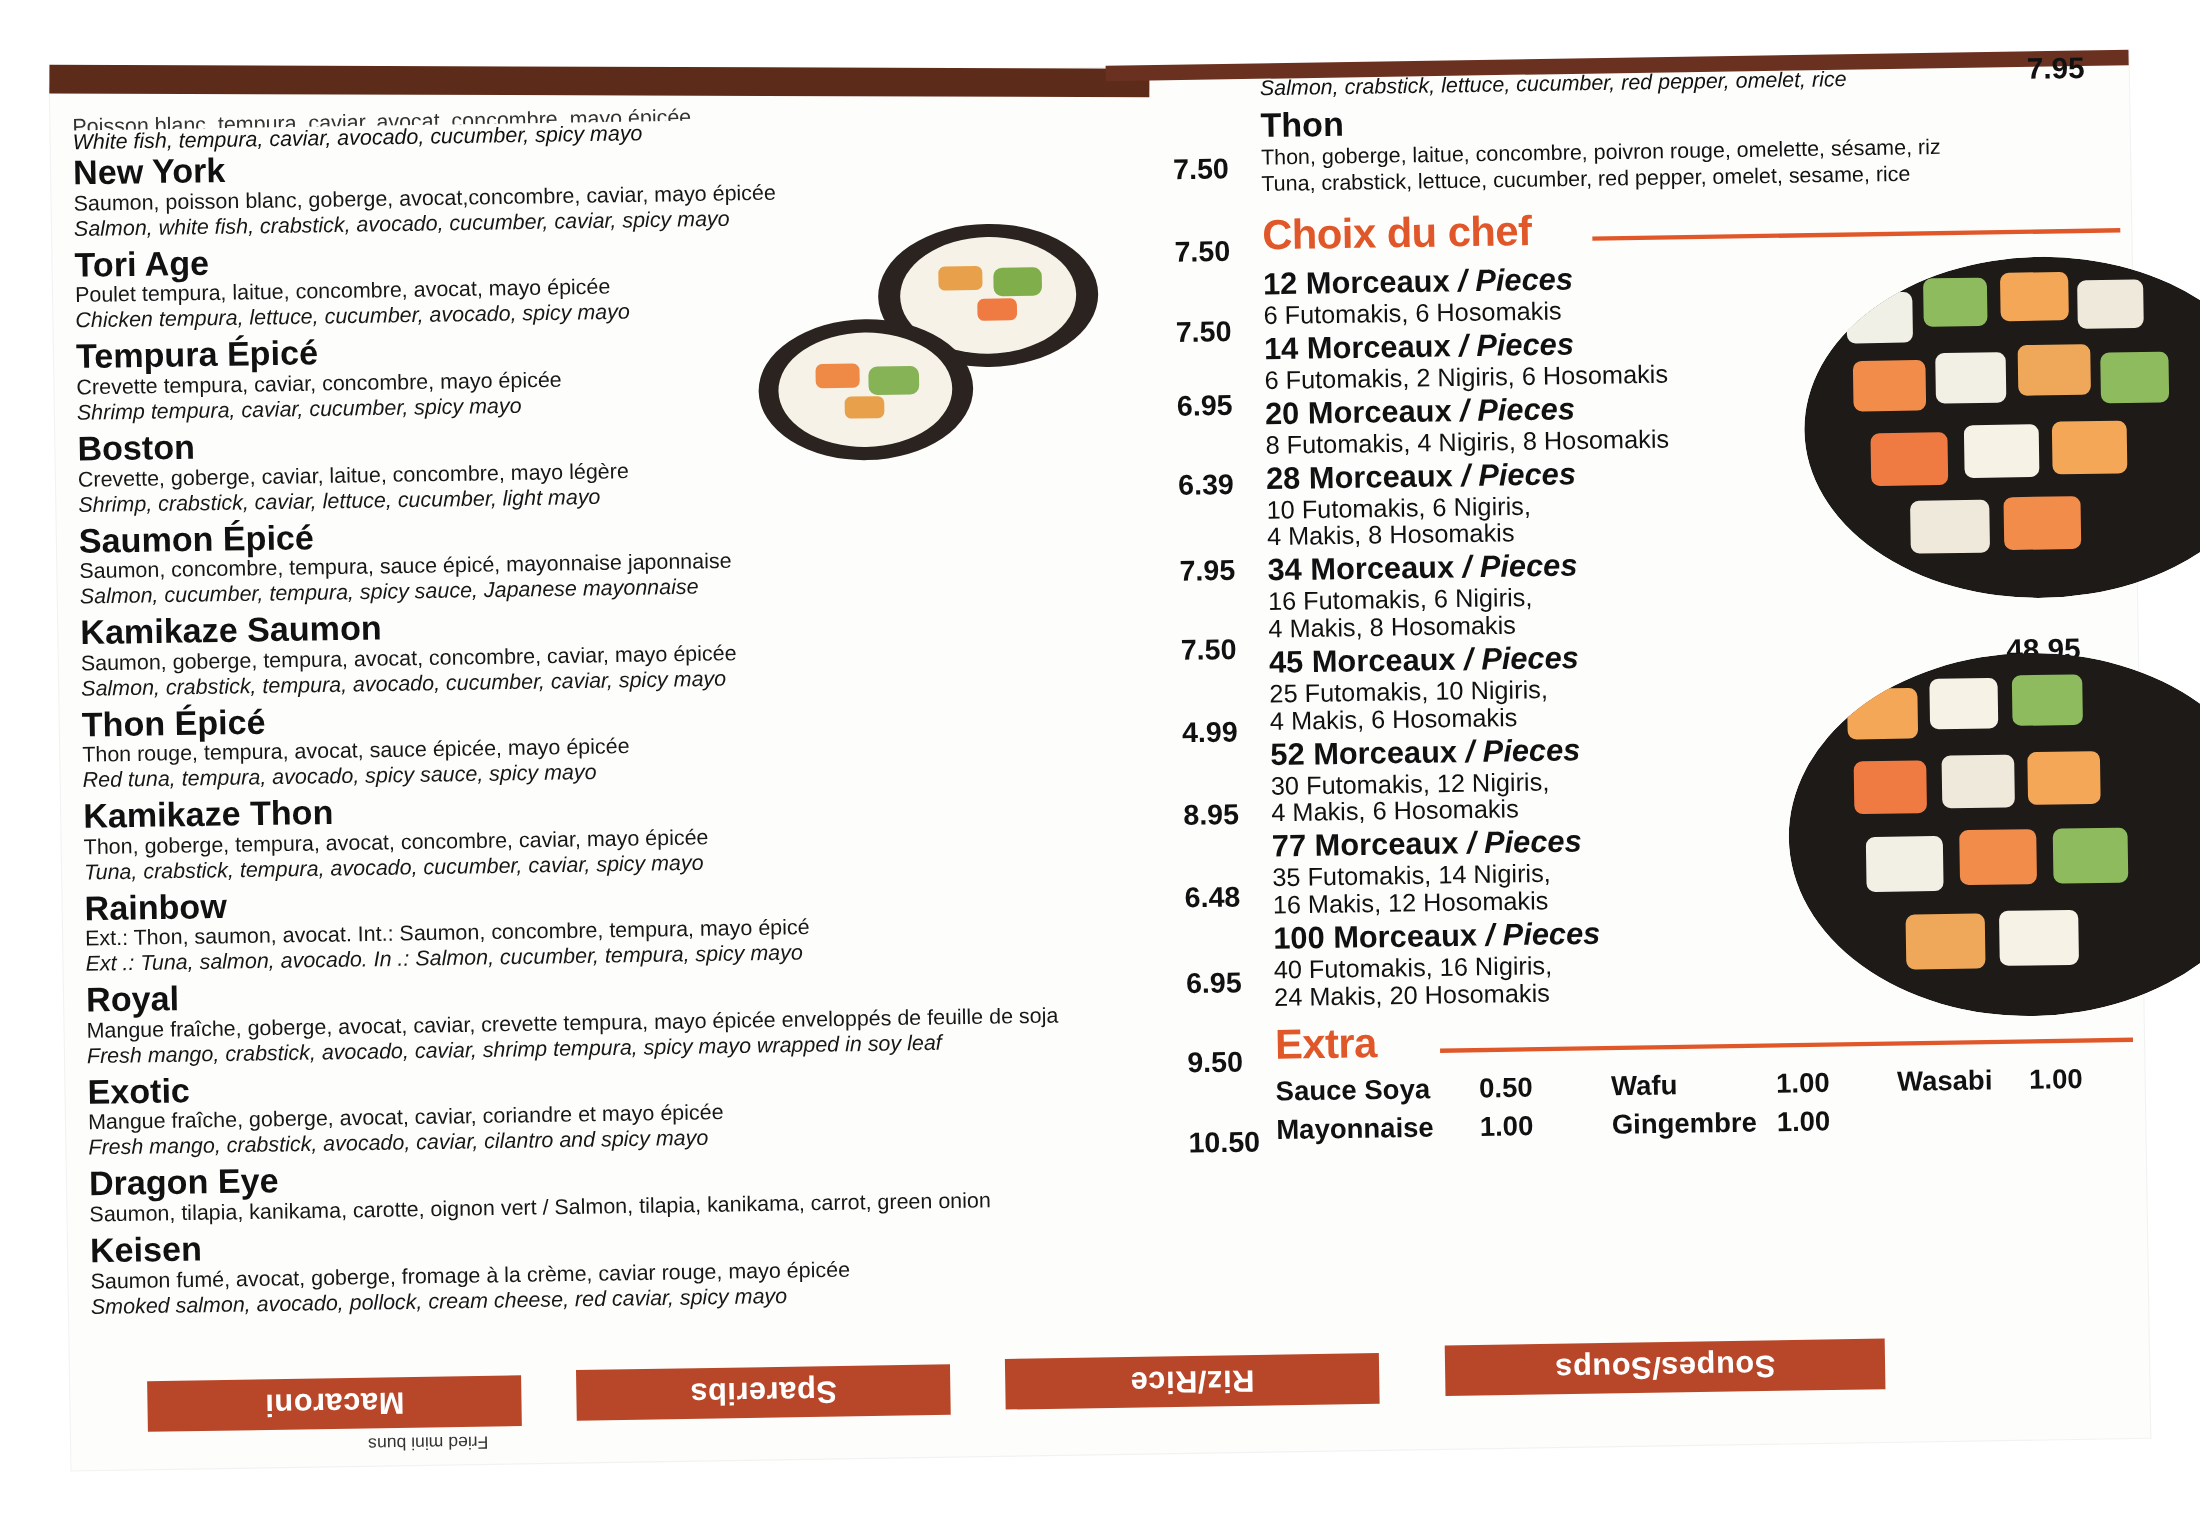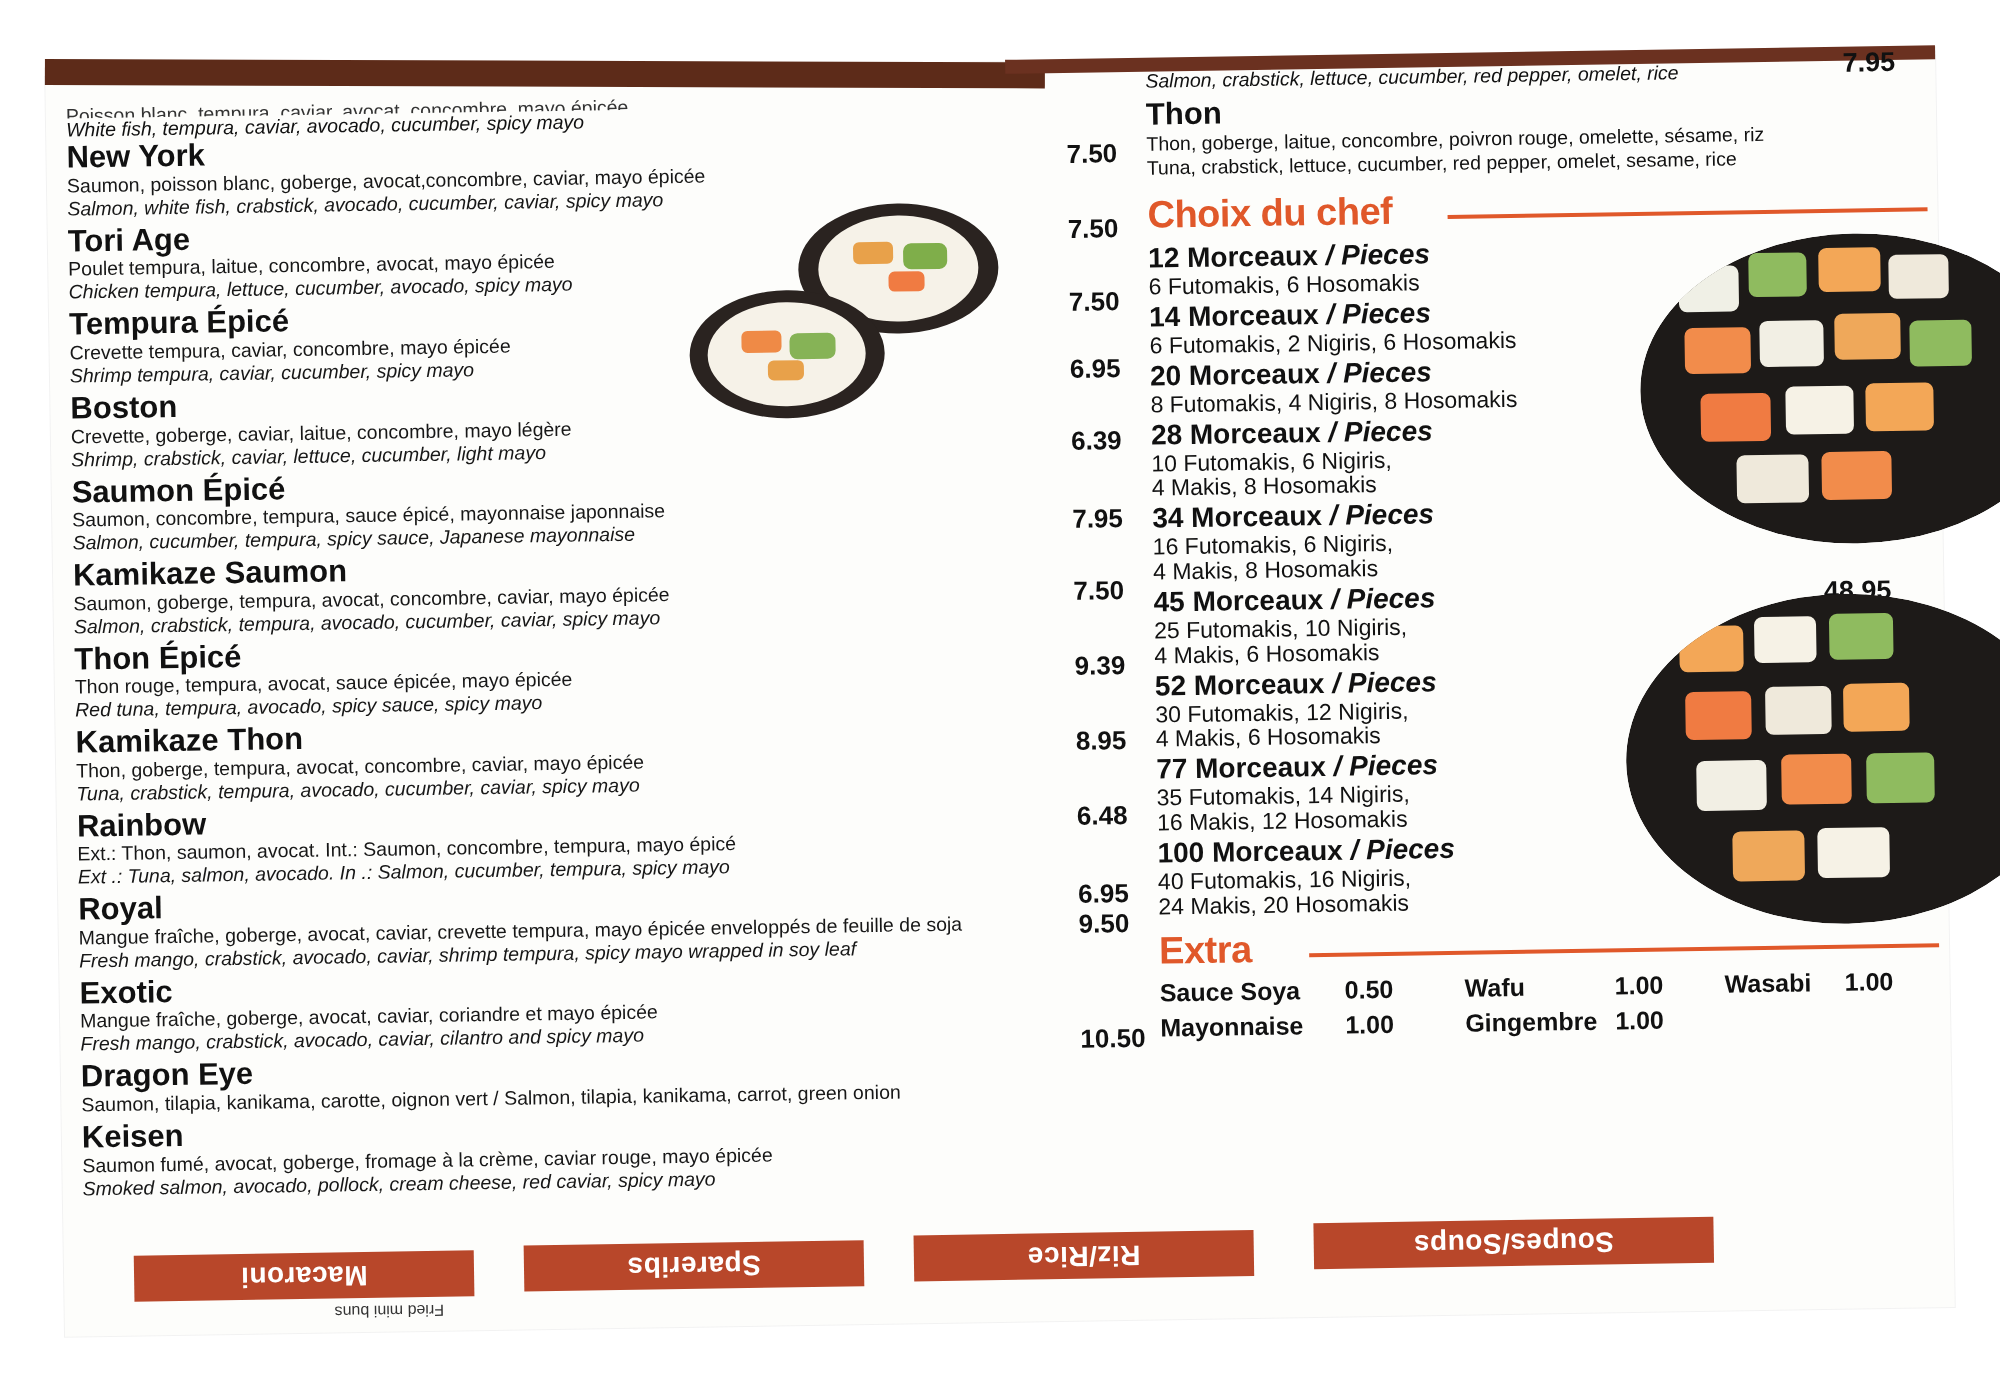--- a/index.html
+++ b/index.html
@@ -158,25 +158,25 @@
   </div>
 
   <div class="price-col">
     <div class="price" style="top:50px">7.50</div>
     <div class="price" style="top:125px">7.50</div>
     <div class="price" style="top:198px">7.50</div>
     <div class="price" style="top:265px">6.95</div>
     <div class="price" style="top:337px">6.39</div>
     <div class="price" style="top:415px">7.95</div>
     <div class="price" style="top:487px">7.50</div>
-    <div class="price" style="top:562px">9.39</div>
+    <div class="price" style="top:562px">4.99</div>
     <div class="price" style="top:637px">8.95</div>
     <div class="price" style="top:712px">6.48</div>
     <div class="price" style="top:790px">6.95</div>
-    <div class="price" style="top:820px">9.50</div>
+    <div class="price" style="top:862px">9.50</div>
     <div class="price" style="top:935px">10.50</div>
   </div>
 
   <div class="sushi-photo">
     <div class="maki nori" style="left:110px;top:0px;width:200px;height:130px;"></div>
     <div class="rice" style="left:130px;top:12px;width:160px;height:106px;"></div>
     <div style="position:absolute;left:165px;top:38px;width:40px;height:22px;background:#e8a14a;border-radius:6px;"></div>
     <div style="position:absolute;left:215px;top:40px;width:44px;height:26px;background:#7fae4a;border-radius:8px;"></div>
     <div style="position:absolute;left:200px;top:68px;width:36px;height:20px;background:#f07b42;border-radius:6px;"></div>
 

